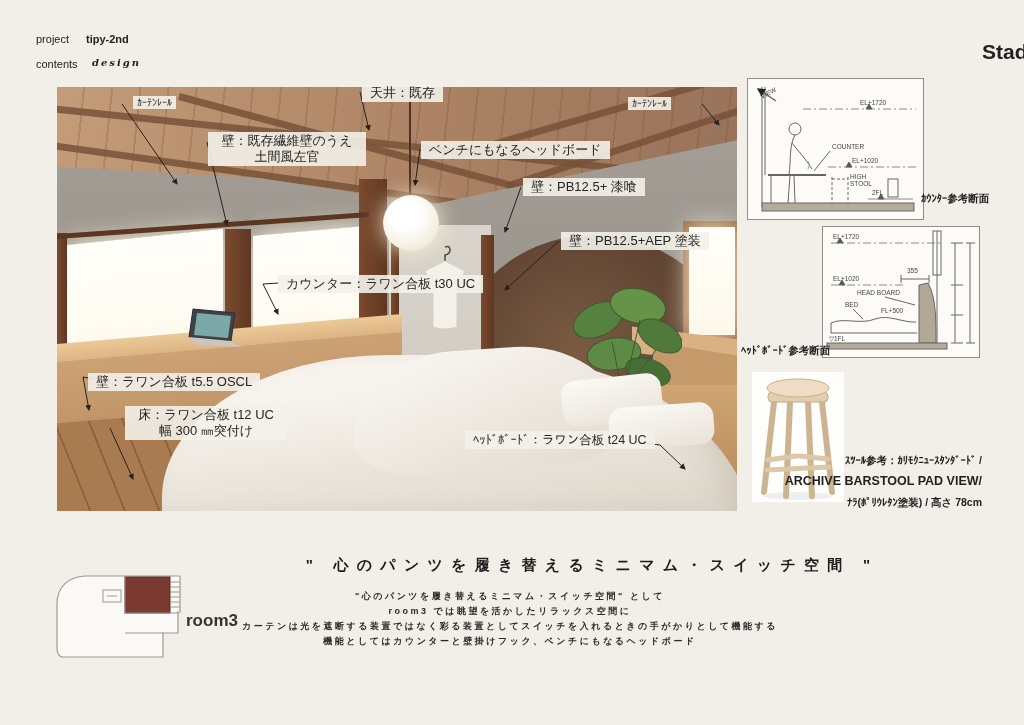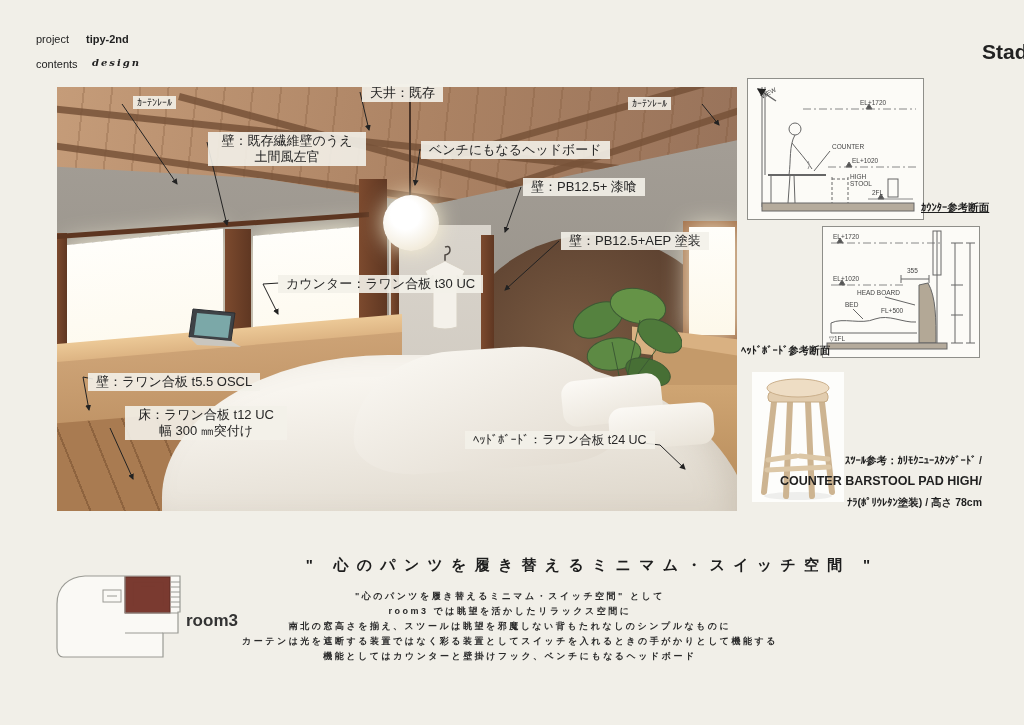--- a/index.html
+++ b/index.html
@@ -188,21 +188,21 @@
   <text class="skt" x="112" y="26">EL+1720</text>
   <text class="skt" x="84" y="70">COUNTER</text>
   <line x1="82" y1="72" x2="66" y2="92" class="sk"></line>
   <text class="skt" x="104" y="84">EL+1020</text>
   <text class="skt" x="102" y="100" font-size="5.5">HIGH</text>
   <text class="skt" x="102" y="107" font-size="5.5">STOOL</text>
   <text class="skt" x="124" y="116">2FL</text>
   <text class="skt" x="14" y="20" transform="rotate(-28 14 20)">VIEW</text>
 </svg>
 </div>
-<div class="abs seccap" style="left:921px;top:201px;text-decoration:underline;">ｶｳﾝﾀｰ参考断面</div>
+<div class="abs seccap" style="left:921px;top:192px;">ｶｳﾝﾀｰ参考断面</div>
 
 <div class="abs secbox" style="left:822px;top:226px;width:156px;height:130px;">
 <svg width="156" height="130" viewBox="0 0 156 130">
   <g class="sk">
     <line x1="8" y1="16" x2="120" y2="16" stroke-dasharray="8 3 2 3" stroke="#888"></line>
     <path d="M14,16 l3,-5 l3,5 z" fill="#555"></path>
     <line x1="8" y1="58" x2="80" y2="58" stroke-dasharray="8 3 2 3" stroke="#888"></line>
     <path d="M16,58 l3,-5 l3,5 z" fill="#555"></path>
     <rect x="110" y="4" width="8" height="44"></rect>
     <line x1="114" y1="4" x2="114" y2="116"></line>
@@ -251,21 +251,21 @@
     <line x1="15" y1="98" x2="77" y2="95"></line>
     <line x1="16" y1="88" x2="44" y2="84"></line>
     <line x1="48" y1="84" x2="76" y2="87"></line>
   </g>
   <rect x="16" y="20" width="60" height="10" rx="4" fill="#e2cdaf" stroke="#c6ab85" stroke-width="1"></rect>
   <ellipse cx="46" cy="16" rx="31" ry="9" fill="#eeddc4" stroke="#cbb08c" stroke-width="1"></ellipse>
 </svg>
 </div>
 <div class="abs stool-text" style="left:770px;top:450px;width:212px;">
   <div>ｽﾂｰﾙ参考：ｶﾘﾓｸﾆｭｰｽﾀﾝﾀﾞｰﾄﾞ /</div>
-  <div class="en">COUNTER BARSTOOL PAD HIGH/</div>
+  <div class="en">ARCHIVE BARSTOOL PAD VIEW/</div>
   <div>ﾅﾗ(ﾎﾟﾘｳﾚﾀﾝ塗装) / 高さ 78cm</div>
 </div>
 
 <svg class="abs" style="left:53px;top:570px;" width="135" height="100" viewBox="0 0 135 100">
   <path d="M4,78 L4,34 C4,16 16,7 32,6 L117,6 L127,6 L127,42 L125,42 L125,63 L110,63 L110,87 L10,87 C6,87 4,83 4,78 Z" fill="#faf9f5" stroke="#9a9a94" stroke-width="1.2"></path>
   <rect x="72" y="7" width="45" height="36" fill="#7a3a30" stroke="#5f2c24"></rect>
   <g stroke="#7a3a30" stroke-width=".8" opacity=".8">
     <line x1="80" y1="12" x2="110" y2="12"></line>
       <line x1="80" y1="12" x2="80" y2="36"></line>
       <line x1="110" y1="12" x2="110" y2="36"></line>
@@ -284,16 +284,15 @@
     <rect x="50" y="20" width="18" height="12" fill="#faf9f5"></rect>
     <line x1="54" y1="26" x2="64" y2="26"></line>
   </g>
 </svg>
 <div class="abs room-label" style="left:186px;top:611px;">room3</div>
 
 <div class="abs title" style="left:252px;top:556px;width:680px;">" 心のパンツを履き替えるミニマム・スイッチ空間 "</div>
 <div class="abs desc" style="left:170px;top:589px;width:680px;">
   <div>"心のパンツを履き替えるミニマム・スイッチ空間" として</div>
   <div>room3 では眺望を活かしたリラックス空間に</div>
-  <div>南北の窓高さを揃え、スツールは眺望を邪魔しない背もたれなしのシンプルなものに</div>
   <div>カーテンは光を遮断する装置ではなく彩る装置としてスイッチを入れるときの手がかりとして機能する</div>
   <div>機能としてはカウンターと壁掛けフック、ベンチにもなるヘッドボード</div>
 </div>
 
 </body></html>

